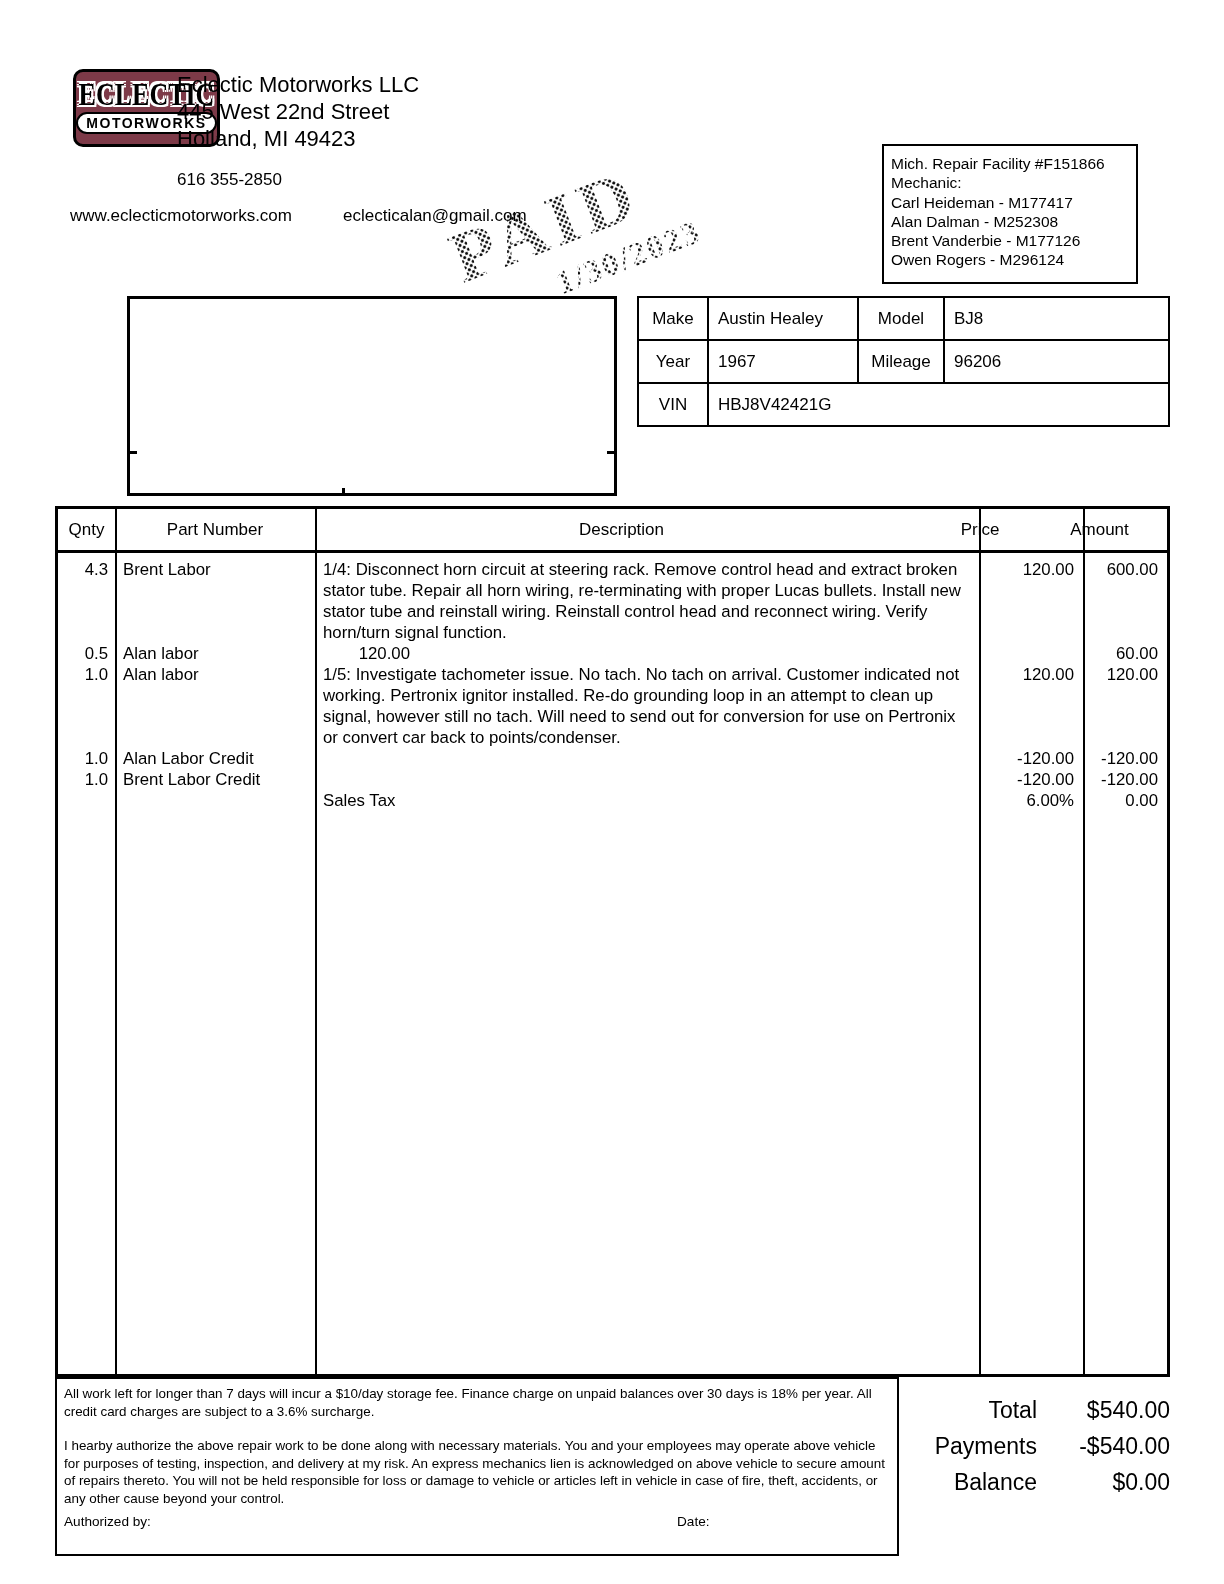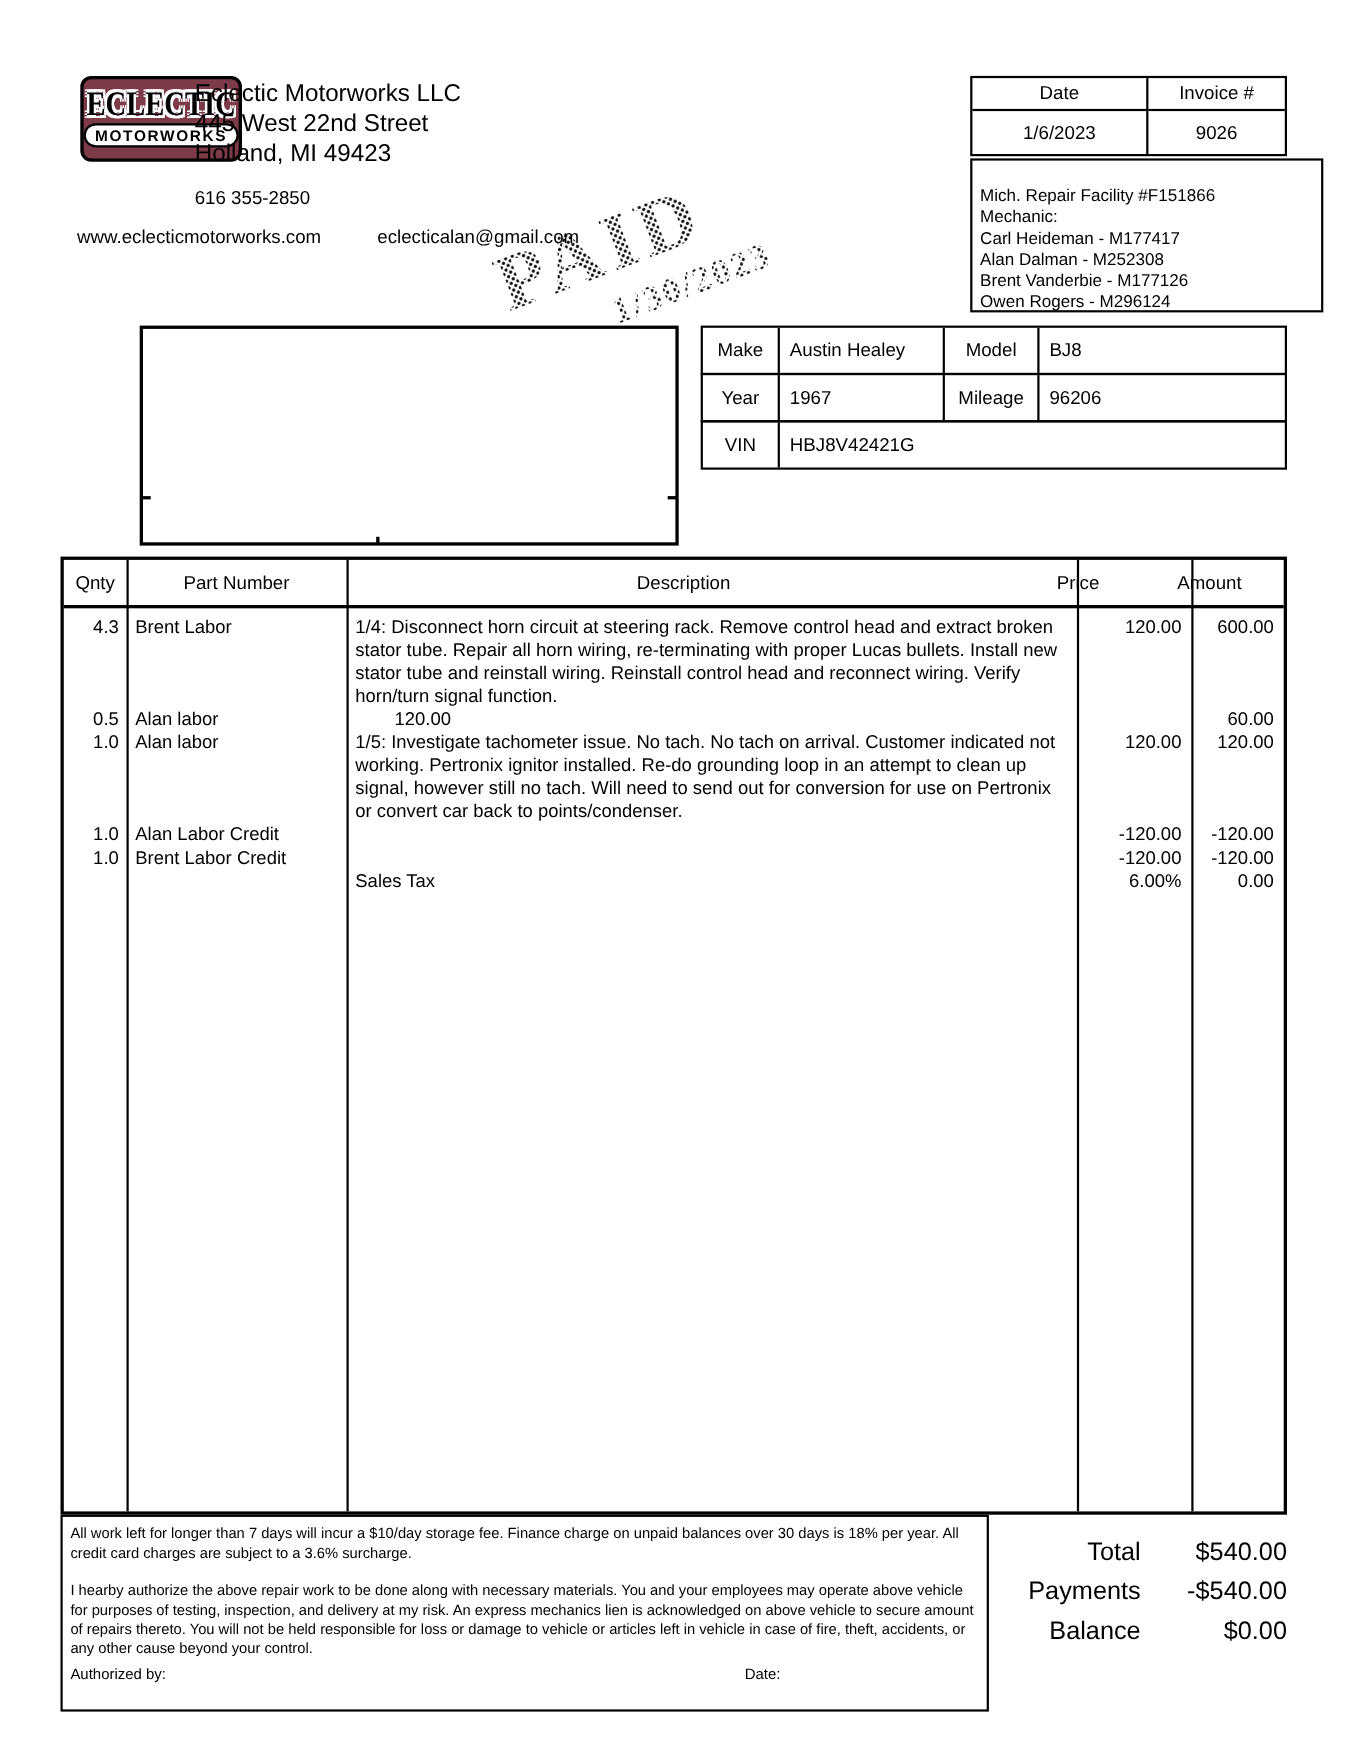--- a/index.html
+++ b/index.html
@@ -39,22 +39,22 @@
   .di-table{left:882px;top:69px;width:288px;border:2px solid #000;box-sizing:border-box;}
   .di-row{display:flex;}
   .di-cell{box-sizing:border-box;display:flex;align-items:center;justify-content:center;font-size:17px;}
   .di-c1{width:160px;border-right:2px solid #000;}
   .di-c2{flex:1;}
   .di-head .di-cell{height:30px;border-bottom:2px solid #000;}
   .di-val .di-cell{height:39px;border-bottom:0;}
 
   
   .mech-box{
-    left:882px;top:144px;width:321px;height:140px;border:2px solid #000;
-    box-sizing:border-box;padding:23px 7px;font-size:15.5px;line-height:19.3px;
+    left:882px;top:144px;width:256px;height:140px;border:2px solid #000;
+    box-sizing:border-box;padding:8px 7px;font-size:15.5px;line-height:19.3px;
   }
 
   
   .stamp{left:452px;top:158px;width:300px;height:150px;transform:rotate(-21deg);z-index:4;}
 
   
   .cust-box{left:127px;top:296px;width:490px;height:200px;border:3px solid #000;box-sizing:border-box;}
   .tick{position:absolute;background:#000;}
   .tick-l{left:-1px;top:152px;width:8px;height:3px;}
   .tick-r{right:-1px;top:152px;width:8px;height:3px;}
@@ -113,30 +113,20 @@
 
   <div class="abs company">
     <div>Eclectic Motorworks LLC</div>
     <div>445 West 22nd Street</div>
     <div>Holland, MI 49423</div>
   </div>
   <div class="abs phone">616 355-2850</div>
   <div class="abs website">www.eclecticmotorworks.com</div>
   <div class="abs email">eclecticalan@gmail.com</div>
 
-  <div class="abs di-table">
-    <div class="di-row di-head">
-      <div class="di-cell di-c1">Date</div>
-      <div class="di-cell di-c2">Invoice #</div>
-    </div>
-    <div class="di-row di-val">
-      <div class="di-cell di-c1">1/6/2023</div>
-      <div class="di-cell di-c2">9026</div>
-    </div>
-  </div>
 
   <div class="abs mech-box">
     <div>Mich. Repair Facility #F151866</div>
     <div>Mechanic:</div>
     <div>Carl Heideman - M177417</div>
     <div>Alan Dalman - M252308</div>
     <div>Brent Vanderbie - M177126</div>
     <div>Owen Rogers - M296124</div>
   </div>
 

